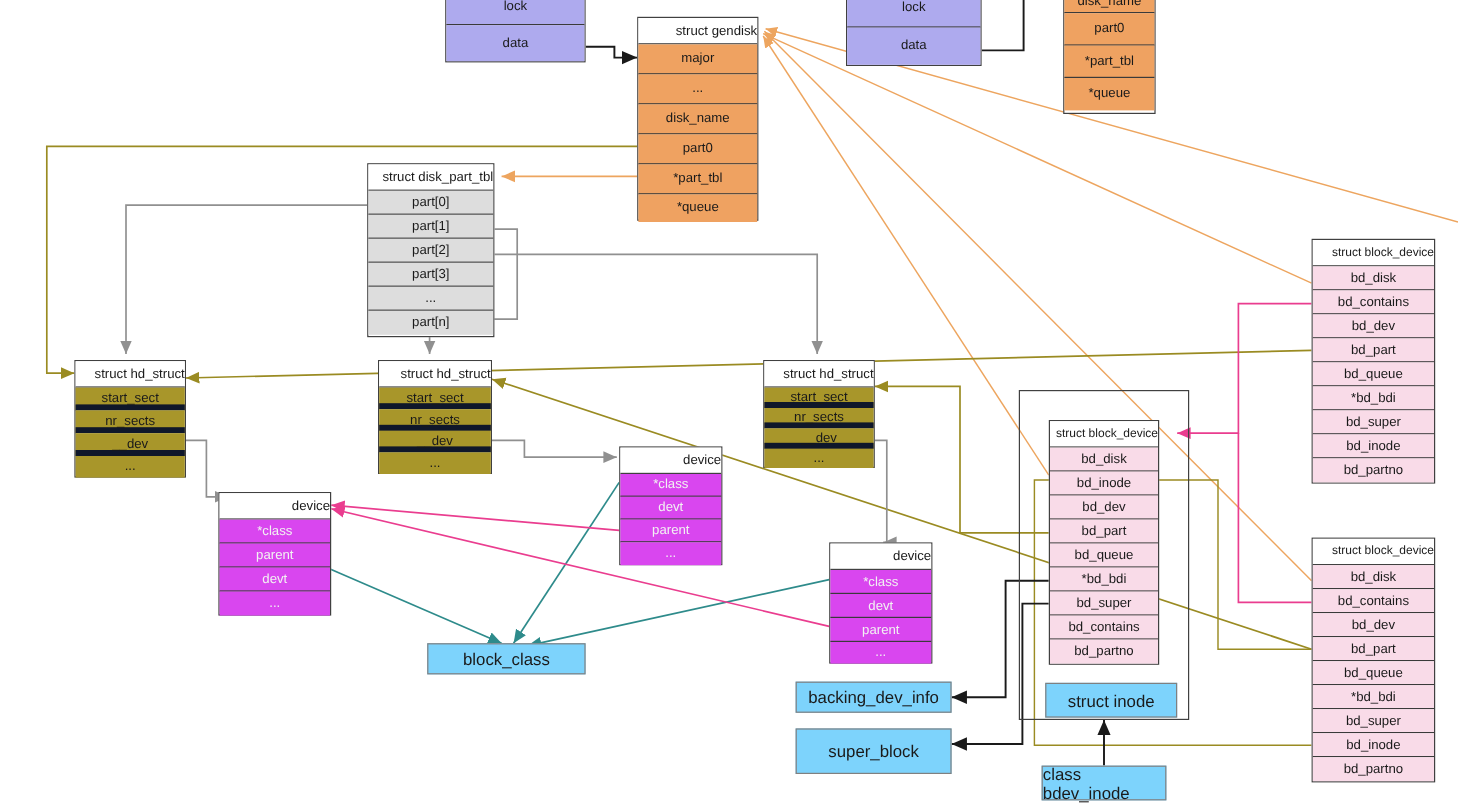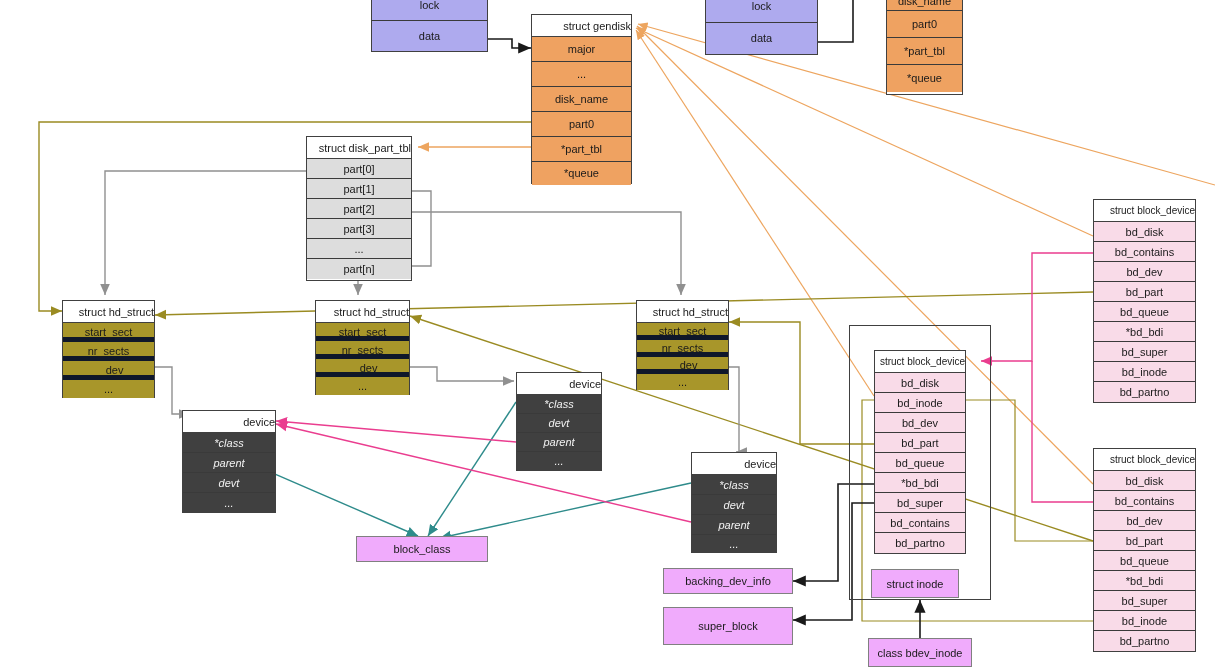--- a/index.html
+++ b/index.html
@@ -14,26 +14,26 @@
   .struct .row{height:20px;line-height:20px;text-align:center;font-size:11px;color:#1a1a1a;
                border-bottom:1px solid #3a3a3a;box-sizing:border-box;white-space:nowrap;}
   .struct .row:last-child{border-bottom:none;}
 
   .orange .row{background:#efa261;}
   .orange{border-color:#404040;}
   .purple .row{background:#aeaaee;}
   .gray .row{background:#dddddd;}
   .olive .row{background:#a8962a;}
   .olive .row{border-bottom:5px solid #0f172a;}
-  .teal .row{background:#404040;color:#f2f2f2;font-style:italic;}
+  .teal .row{background:#d946ef;color:#f2f2f2;}
   .pink .row{background:#f9dbe8;}
   .pink .row{border-bottom:1px solid #3a3a3a;}
 
-  .plain{position:absolute;border:1.5px solid #808080;background:#f0abfc;box-sizing:border-box;
-         font-size:11px;color:#1a1a1a;display:flex;align-items:center;justify-content:center;}
+  .plain{position:absolute;border:1.5px solid #808080;background:#7dd3fc;box-sizing:border-box;
+         font-size:14px;color:#1a1a1a;display:flex;align-items:center;justify-content:center;}
   .group{position:absolute;border:1.5px solid #404040;background:transparent;box-sizing:border-box;}
 </style>
 </head>
 <body>
 
 <div id="canvas">
 
   <svg id="wires" viewBox="0 0 1215 671">
     <defs>
       <marker id="ah-orange" markerWidth="9" markerHeight="9" refX="8" refY="4.5" orient="auto">
@@ -226,16 +226,16 @@
     <div class="row">bd_queue</div>
     <div class="row">*bd_bdi</div>
     <div class="row">bd_super</div>
     <div class="row">bd_inode</div>
     <div class="row">bd_partno</div>
   </div>
 
   <div class="plain" style="left:356px;top:536px;width:132px;height:26px;">block_class</div>
   <div class="plain" style="left:663px;top:568px;width:130px;height:26px;">backing_dev_info</div>
   <div class="plain" style="left:663px;top:607px;width:130px;height:38px;">super_block</div>
-  <div class="plain" style="left:871px;top:569px;width:88px;height:29px;border-color:#808080;text-align:right;">struct inode</div>
+  <div class="plain" style="left:871px;top:569px;width:110px;height:29px;border-color:#808080;text-align:right;">struct inode</div>
   <div class="plain" style="left:868px;top:638px;width:104px;height:29px;">class bdev_inode</div>
 
 </div>
 
 </body></html>

